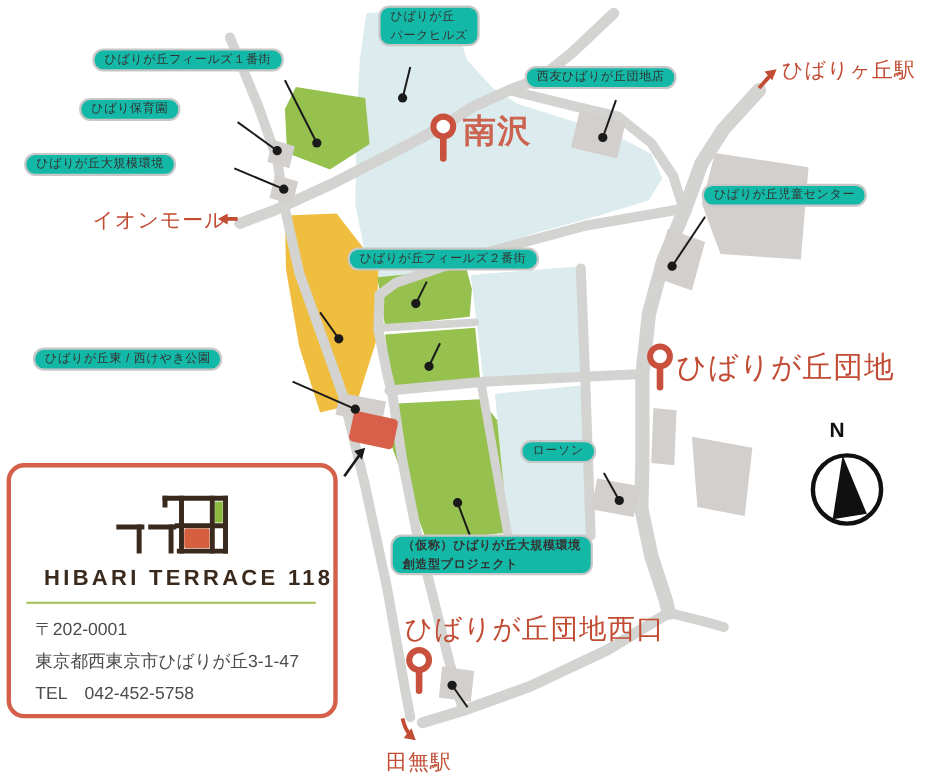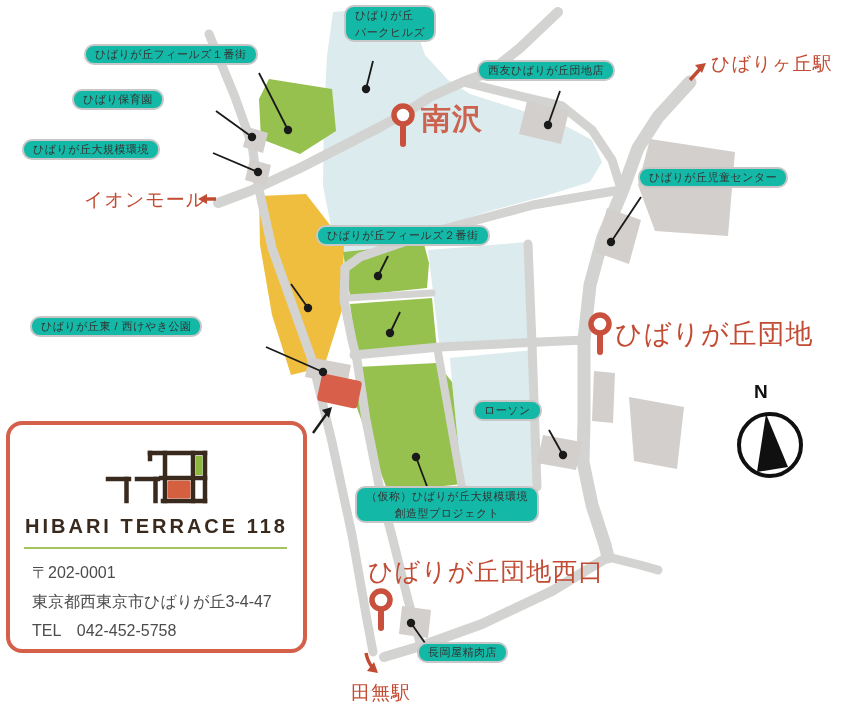--- a/index.html
+++ b/index.html
@@ -7,33 +7,33 @@
     position:relative;width:845px;height:707px;overflow:hidden;background:#ffffff;
     font-family:"Liberation Sans","DejaVu Sans",sans-serif;
   }
   #map-svg{position:absolute;left:0;top:0;z-index:1;}
   .bubble{
     position:absolute;z-index:3;background:#14b8a6;
     border:2px solid #c7c7c7;border-radius:10px;
     padding:0 9px;font-size:11px;line-height:1.5;color:#333;
     white-space:pre-line;letter-spacing:.5px;
   }
-  .bubble.center{text-align:center;}
+  .bubble.center{font-weight:bold;}
   .redlabel{
     position:absolute;z-index:3;color:var(--label-red);
     font-weight:normal;white-space:nowrap;letter-spacing:1px;
   }
   .compass-n{position:absolute;left:754px;top:381px;z-index:3;font-size:19px;font-weight:bold;color:#101010;}
   .card{
     position:absolute;left:6px;top:421px;width:301px;height:232px;z-index:4;
     background:#fff;border:4px solid var(--card-border);border-radius:16px;box-sizing:border-box;
   }
   .card-logo{display:block;margin:16px auto 0 auto;}
   .card-brand{
-    margin-top:10px;text-align:center;font-size:20px;font-weight:bold;
+    margin-top:10px;text-align:right;font-size:20px;font-weight:bold;
     letter-spacing:3px;color:var(--logo-brown);
   }
   .card-sep{height:2px;background:var(--separator-green);margin:9px 16px 0 14px;}
   .card-address{margin:10px 0 0 22px;font-size:16px;line-height:1.8;color:#4c4c4c;}
 </style>
 </head>
 <body>
 
 <div id="stage">
 
@@ -153,21 +153,20 @@
   <div class="bubble" style="left:22px;top:139px">ひばりが丘大規模環境</div>
   <div class="bubble" style="left:344px;top:5px">ひばりが丘
 パークヒルズ</div>
   <div class="bubble" style="left:477px;top:60px">西友ひばりが丘団地店</div>
   <div class="bubble" style="left:638px;top:167px">ひばりが丘児童センター</div>
   <div class="bubble" style="left:316px;top:225px">ひばりが丘フィールズ２番街</div>
   <div class="bubble" style="left:30px;top:316px">ひばりが丘東 / 西けやき公園</div>
   <div class="bubble" style="left:473px;top:400px">ローソン</div>
   <div class="bubble center" style="left:355px;top:486px">（仮称）ひばりが丘大規模環境
 創造型プロジェクト</div>
-  <div class="bubble" style="left:417px;top:642px">長岡屋精肉店</div>
 
   <div class="redlabel" style="left:711px;top:51px;font-size:19px">ひばりヶ丘駅</div>
   <div class="redlabel" style="left:84px;top:187px;font-size:19px">イオンモール</div>
   <div class="redlabel" style="left:421px;top:99px;font-size:30px;font-weight:700;color:var(--label-red-soft)">南沢</div>
   <div class="redlabel" style="left:615px;top:316px;font-size:27px">ひばりが丘団地</div>
   <div class="redlabel" style="left:368px;top:555px;font-size:25px">ひばりが丘団地西口</div>
   <div class="redlabel" style="left:351px;top:680px;font-size:19px">田無駅</div>
 
   <div class="compass-n">N</div>
 
@@ -188,18 +187,18 @@
         <path d="M 62,37 L 106,37"></path>
           <path d="M 64,60 L 106,60"></path>
       </g>
       <rect x="96.5" y="15" width="7" height="19" style="fill:var(--logo-green)"></rect>
       <rect x="68.5" y="39.5" width="23" height="18" rx="2" style="fill:var(--logo-orange)"></rect>
     </svg>
     <div class="card-brand">HIBARI TERRACE 118</div>
     <div class="card-sep"></div>
     <div class="card-address">
       <div>〒202-0001</div>
-      <div>東京都西東京市ひばりが丘3-4-47</div>
+      <div>東京都西東京市ひばりが丘3-1-47</div>
       <div>TEL　042-452-5758</div>
     </div>
   </div>
 
 </div>
 
 </body></html>

